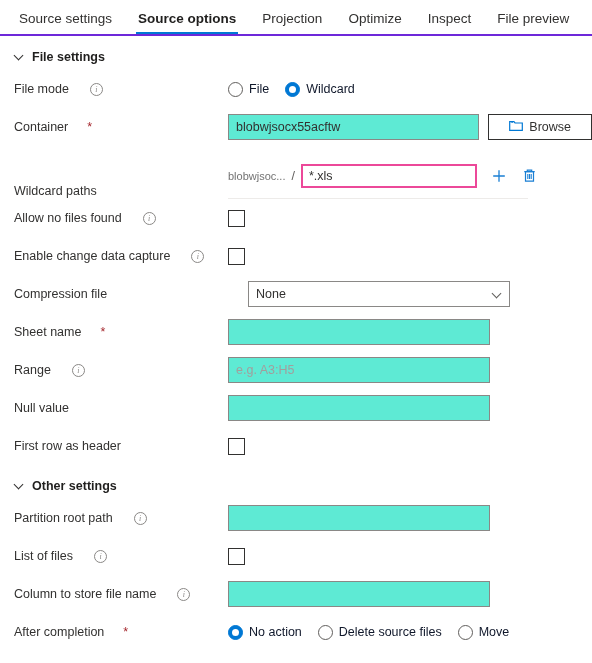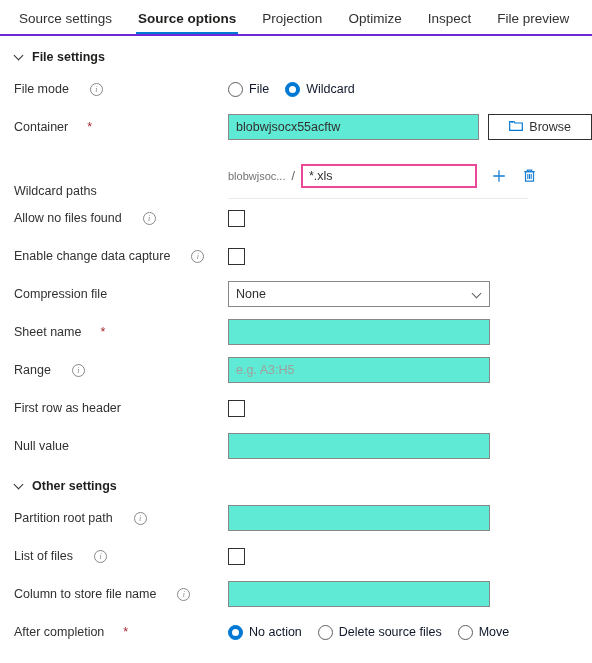--- a/index.html
+++ b/index.html
@@ -145,20 +145,21 @@
     border: 1px solid #8a8886;
     box-sizing: border-box;
     background: #fff;
     display: flex;
     align-items: center;
     justify-content: space-between;
     padding: 0 7px;
     font-size: 12.5px;
     color: #323130;
     cursor: pointer;
+    margin-left: 20px;
   }
   .selectbox .dchev {
     width: 9px;
     height: 9px;
     position: relative;
   }
   .selectbox .dchev::before {
     content: "";
     position: absolute;
     left: 0;
@@ -411,33 +412,33 @@
       <span>Range</span>
       <span class="info">i</span>
     </div>
     <div class="ctrl">
       <input class="tbox" type="text" placeholder="e.g. A3:H5" style="">
     </div>
   </div>
 
   <div class="row">
     <div class="label">
+      <span>Null value</span>
+    </div>
+    <div class="ctrl">
+      <input class="tbox" type="text" value="" style="">
+    </div>
+  </div>
+
+  <div class="row">
+    <div class="label">
       <span>First row as header</span>
     </div>
     <div class="ctrl">
       <span class="cbox"></span>
-    </div>
-  </div>
-
-  <div class="row">
-    <div class="label">
-      <span>Null value</span>
-    </div>
-    <div class="ctrl">
-      <input class="tbox" type="text" value="" style="">
     </div>
   </div>
 
   <div class="section-head">
     <span class="chev"></span>
     <span>Other settings</span>
   </div>
 
   <div class="row">
     <div class="label">

